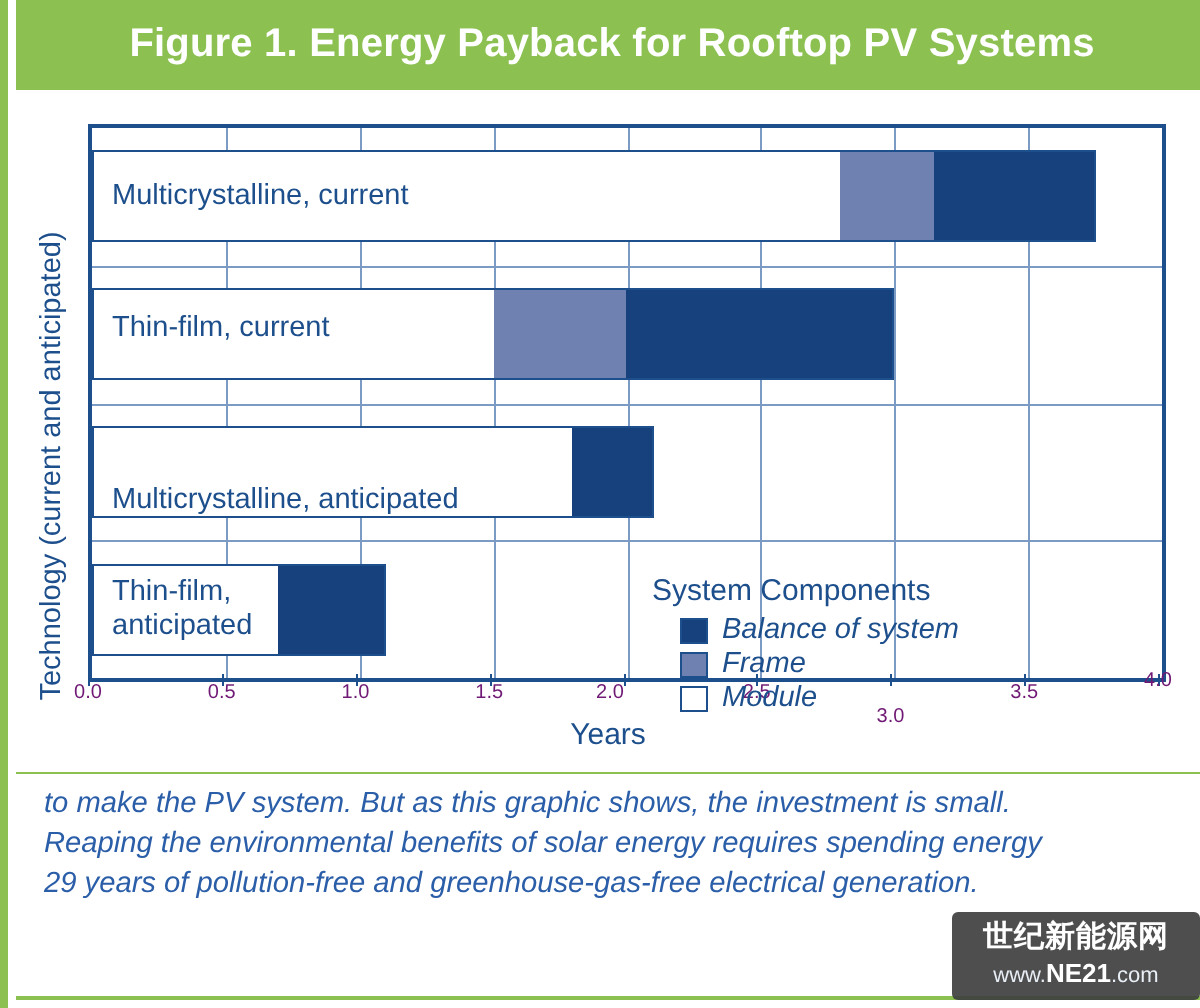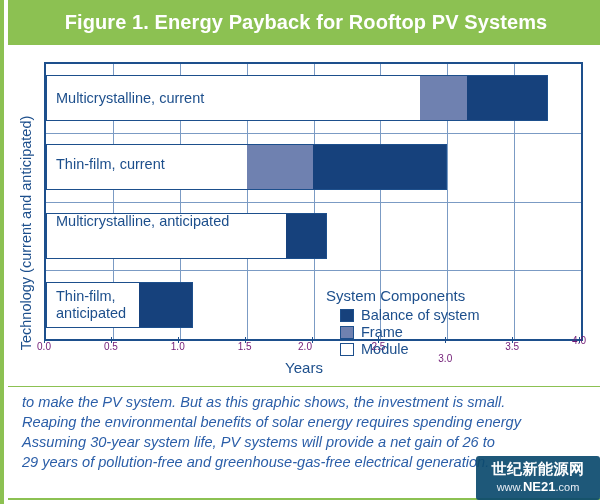--- a/index.html
+++ b/index.html
@@ -82,37 +82,37 @@
   }
   .legend-title{font-size:15px;color:#1d4f8c;margin-bottom:3px;}
   .legend-row{display:flex;align-items:center;margin:1px 0 1px 14px;}
   .swatch{
     width:14px;height:13px;border:1.5px solid #1d4f8c;box-sizing:border-box;
     margin-right:7px;flex:0 0 auto;
   }
   .swatch.bos{background:#16417c;}
   .swatch.frame{background:#6f81b0;}
   .swatch.module{background:#ffffff;}
-  .legend-label{font-size:14.5px;color:#1d4f8c;white-space:nowrap;}
+  .legend-label{font-size:14.5px;color:#1d4f8c;white-space:nowrap;font-style:italic;}
   
   .caption{
     position:absolute;left:18px;top:392px;width:566px;
     font-style:italic;font-size:14.6px;line-height:1.38;color:#2b5ea8;
   }
   .caption div{white-space:nowrap;}
   .rule-top{
     position:absolute;left:4px;top:386px;width:592px;height:1px;background:#8cc152;
   }
   .rule-bottom{
     position:absolute;left:4px;top:498px;width:592px;height:2px;background:#8cc152;
   }
   
   .watermark{
     position:absolute;left:472px;top:456px;width:124px;height:44px;
-    background:#0c4a6e;border-radius:3px;
+    background:#404040;border-radius:3px;
     display:flex;flex-direction:column;align-items:center;justify-content:center;
     opacity:.92;
   }
   .wm-cn{
     color:#ffffff;font-size:15px;font-weight:bold;letter-spacing:.5px;line-height:1.1;
   }
   .wm-url{color:#e8eef6;font-size:11px;line-height:1.2;margin-top:1px;}
   .wm-url b{color:#ffffff;font-size:13px;}
 </style>
 </head>
@@ -149,21 +149,21 @@
           <div class="seg module" style="width: 50%;"></div>
           <div class="seg frame" style="width: 16.6667%;"></div>
           <div class="seg bos" style="width: 33.3333%;"></div>
         </div>
         <div class="bar-label" style="top: 80.125px; height: 40px; bottom: auto;">Thin-film, current</div>
         <div class="rowsep" style="top: 137.5px;"></div>
         <div class="bar" style="top: 148.875px; width: 280.875px; height: 46px;">
           <div class="seg module" style="width: 85.7143%;"></div>
           <div class="seg bos" style="width: 14.2857%;"></div>
         </div>
-        <div class="bar-label" style="top: 133px; height: 48px; bottom: auto; text-align: center;">Multicrystalline, anticipated</div>
+        <div class="bar-label" style="top: 162px; height: 48px; bottom: auto; text-align: center;">Multicrystalline, anticipated</div>
         <div class="rowsep" style="top: 206.25px;"></div>
         <div class="bar" style="top: 217.625px; width: 147.125px; height: 46px;">
           <div class="seg module" style="width: 63.6364%;"></div>
           <div class="seg bos" style="width: 36.3636%;"></div>
         </div>
         <div class="bar-label" style="top: 217.625px; height: 46px; bottom: auto;">Thin-film,
 anticipated</div>
       </div>
 
     <div id="ticks">
@@ -202,21 +202,20 @@
         <span class="swatch module"></span>
         <span class="legend-label">Module</span>
       </div>
     </div>
   </div>
 
   <div class="rule-top"></div>
   <div class="caption">
     <div>to make the PV system. But as this graphic shows, the investment is small.</div>
     <div>Reaping the environmental benefits of solar energy requires spending energy</div>
-    <div>Assuming 30-year system life, PV systems will provide a net gain of 26 to</div>
     <div>29 years of pollution-free and greenhouse-gas-free electrical generation.</div>
   </div>
   <div class="rule-bottom"></div>
 
   <div class="watermark">
     <div class="wm-cn">世纪新能源网</div>
     <div class="wm-url"><span>www.</span><b>NE21</b><span>.com</span></div>
   </div>
 
 </div>

